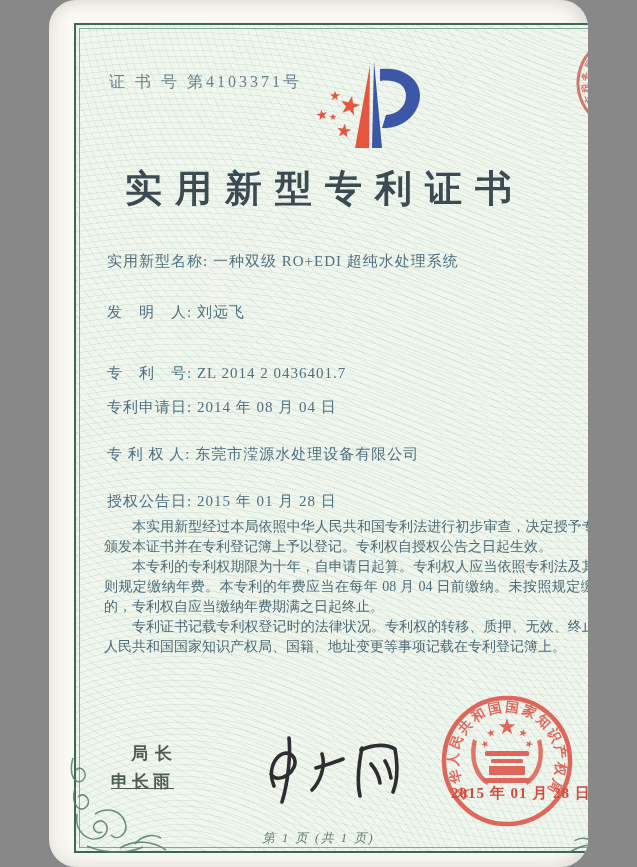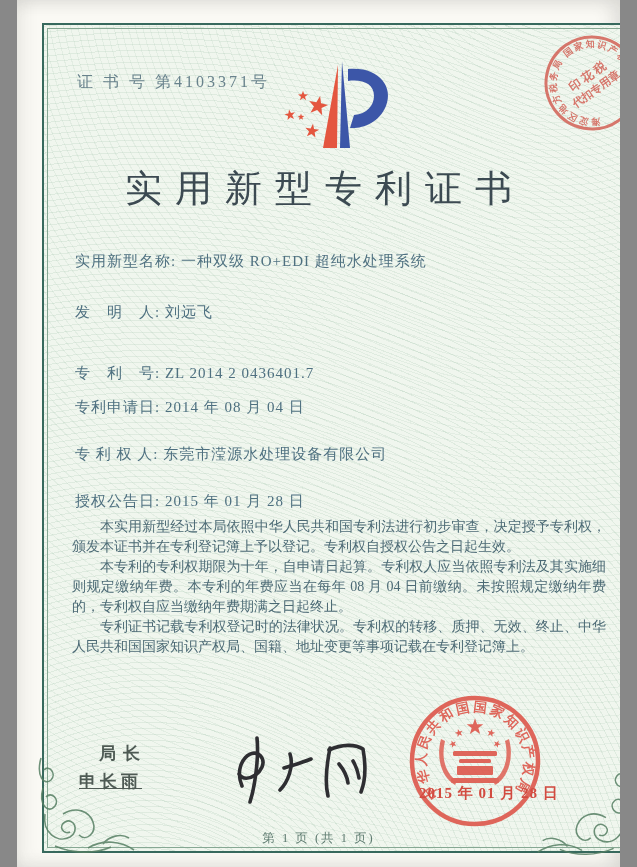--- a/index.html
+++ b/index.html
@@ -1,62 +1,63 @@
 <!DOCTYPE html>
 <html><head>
 <meta charset="utf-8">
 <style>
   html,body{margin:0;padding:0;background:#888;}
   .page{
-    position:relative;width:603px;height:867px;margin:0 auto;overflow:hidden;
+    position:relative;width:539px;height:867px;margin:0 auto;overflow:hidden;
     background:#faf9f4;
     font-family:"Liberation Serif","DejaVu Serif",serif;
     box-shadow:inset -10px 0 16px rgba(60,60,60,.10), inset 0 8px 12px rgba(60,60,60,.05), inset 10px -6px 14px rgba(60,60,60,.05);
+    border-radius:27px;
   }
   .frame-outer{
     position:absolute;left:25px;top:23px;width:584px;height:826px;
     border:2px solid #37695d;
     background-color:#f0f6ee;
     background-image:
       repeating-radial-gradient(circle at 18% 115%, rgba(130,175,145,.16) 0 1px, transparent 1px 6px),
       repeating-radial-gradient(circle at 88% -12%, rgba(130,175,145,.12) 0 1px, transparent 1px 7px);
   }
   .frame-inner{
     position:absolute;left:3px;top:3px;right:3px;bottom:3px;
     border:1px solid #86a893;pointer-events:none;
   }
   .certno{
     position:absolute;left:60px;top:72px;font-size:16px;color:#68828c;
     letter-spacing:3px;
   }
   .logo{position:absolute;left:253px;top:52px;width:140px;height:102px;}
   .title{
     position:absolute;left:0;top:164px;width:100%;text-align:center;
-    font-size:37px;font-weight:400;color:#3c4a52;letter-spacing:13px;text-indent:13px;
+    font-size:37px;font-weight:700;color:#3c4a52;letter-spacing:13px;text-indent:13px;
   }
   .row{position:absolute;left:58px;font-size:15px;color:#4e7080;letter-spacing:1px;white-space:nowrap;}
   .row .lab{margin-right:0;}
   .r1{top:252px}.r2{top:303px}.r3{top:364px}.r4{top:398px}.r5{top:445px}.r6{top:492px}
   .paras{
     position:absolute;left:55px;top:517px;width:534px;
     font-size:14px;line-height:20px;color:#4c6a75;text-align:justify;
   }
   .paras p{margin:0;text-indent:2em;}
   .officer-title{position:absolute;left:62px;top:742px;font-size:17px;font-weight:600;color:#4e5a54;letter-spacing:7px;margin-left:20px;}
   .officer-name{position:absolute;left:62px;top:770px;font-size:17px;font-weight:600;color:#4e5a54;letter-spacing:4px;text-decoration:underline;}
   .signature{position:absolute;left:195px;top:728px;width:165px;height:82px;}
   .seal{position:absolute;left:384px;top:687px;width:148px;height:148px;opacity:.88;}
   .seal-date{
     position:absolute;left:402px;top:784px;font-size:15px;font-weight:bold;
     color:#d24b40;letter-spacing:1px;white-space:nowrap;
   }
   .stamp{position:absolute;left:519px;top:24px;width:112px;height:118px;transform:rotate(-35deg);opacity:.78;}
   .footer{
     position:absolute;left:0;top:830px;width:100%;text-align:center;
-    font-size:12.5px;color:#5e7b70;letter-spacing:2px;
+    font-size:12.5px;color:#5e7b70;letter-spacing:2px;font-style:italic;
   }
   .ornament{position:absolute;opacity:.85;}
   .orn-bl{left:16px;top:756px;width:112px;height:100px;}
   .orn-br{left:508px;top:762px;width:112px;height:96px;transform:scaleX(-1);}
 </style>
 </head>
 <body>
 
 <div class="page">
 

